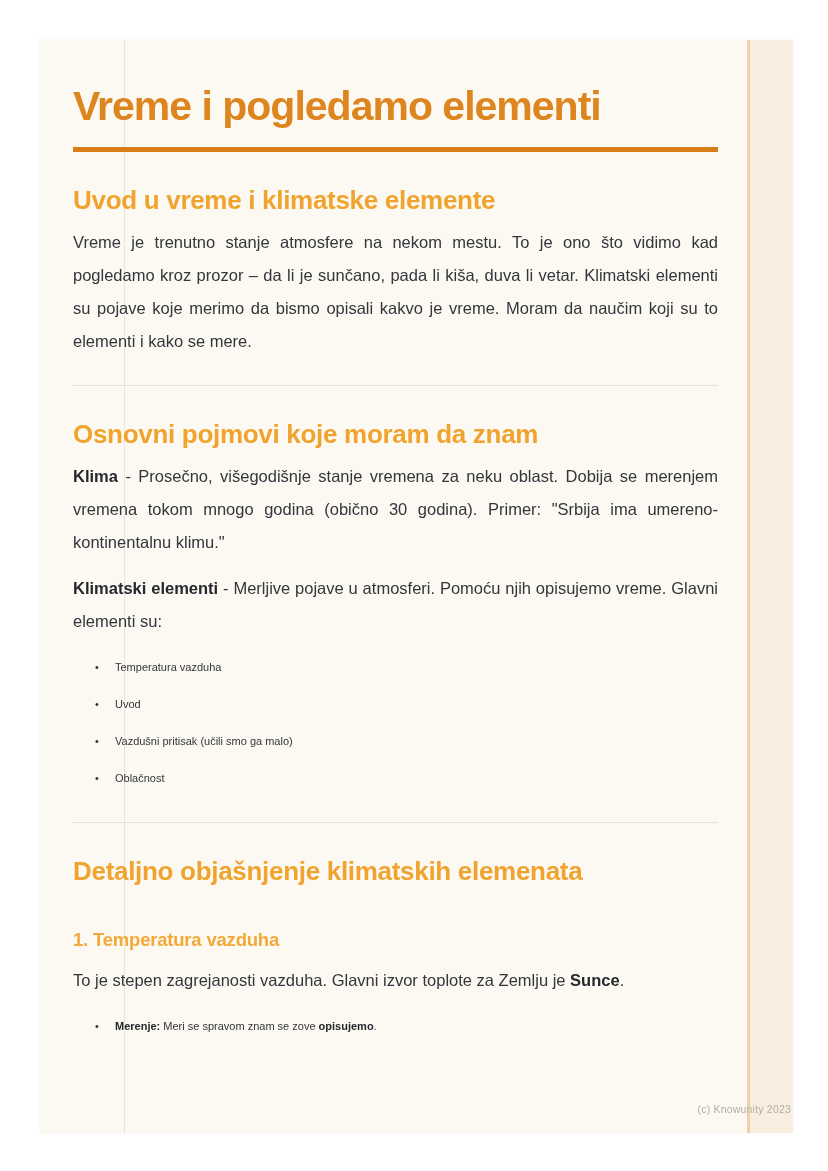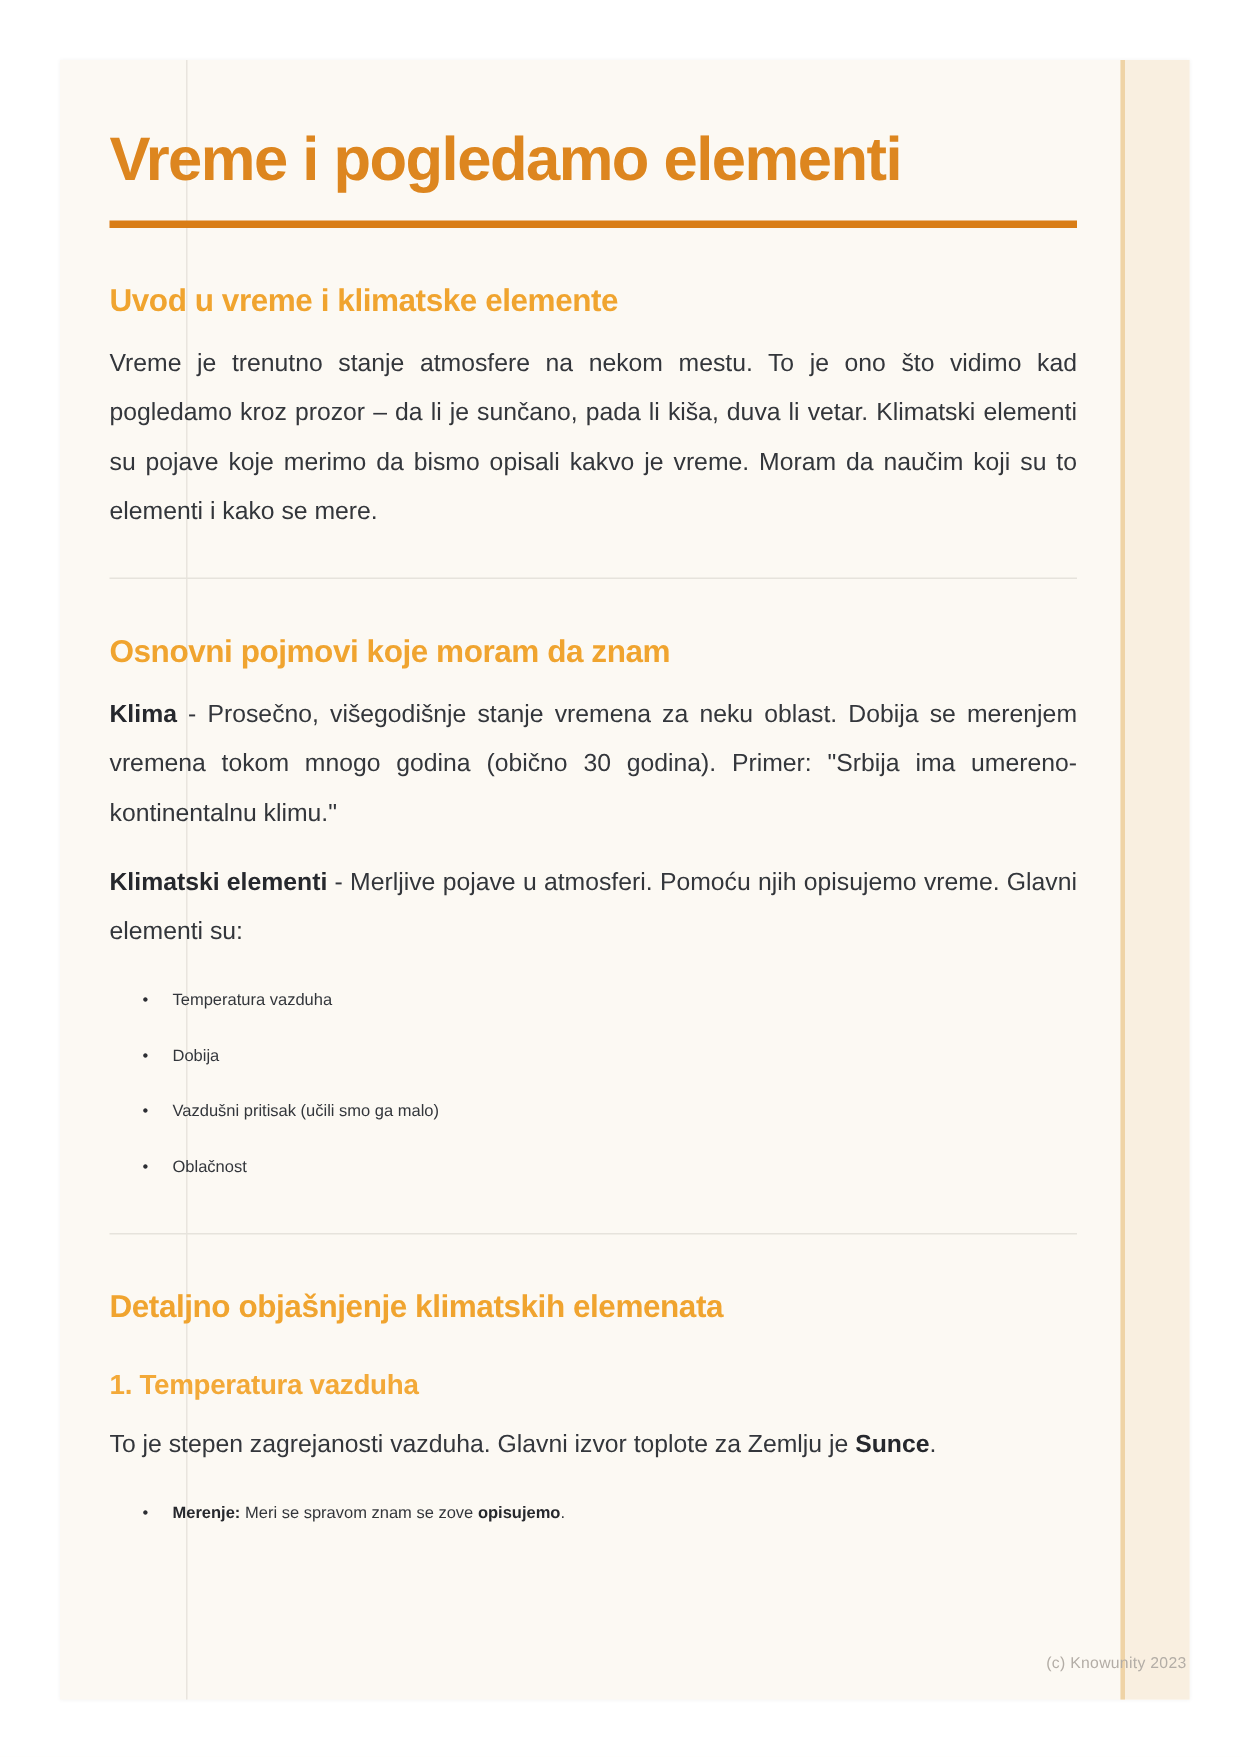--- a/index.html
+++ b/index.html
@@ -52,28 +52,28 @@
     color: #dd861f;
   }
   .title-rule {
     margin-top: 19px;
     height: 5px;
     background: #d97d16;
     border: none;
   }
   h2.sec {
     margin: 36px 0 0 0;
-    font-size: 21px;
+    font-size: 26px;
     line-height: 25px;
     font-weight: 700;
     letter-spacing: -0.3px;
     color: #f0a42f;
   }
   h3.subsec {
-    margin: 27px 0 0 0;
+    margin: 44px 0 0 0;
     font-size: 18.5px;
     line-height: 23px;
     font-weight: 700;
     letter-spacing: -0.2px;
     color: #f3a938;
   }
   p.body-text {
     margin: 13px 0 0 0;
     font-size: 16.5px;
     line-height: 33px;
@@ -135,21 +135,21 @@
 
     <h2 class="sec">Osnovni pojmovi koje moram da znam</h2>
 
 
     <p class="body-text"><strong>Klima</strong><span> - Prosečno, višegodišnje stanje vremena za neku oblast. Dobija se merenjem vremena tokom mnogo godina (obično 30 godina). Primer: "Srbija ima umereno-kontinentalnu klimu."</span></p>
 
     <p class="body-text"><strong>Klimatski elementi</strong><span> - Merljive pojave u atmosferi. Pomoću njih opisujemo vreme. Glavni elementi su:</span></p>
 
     <ul class="bullets">
       <li>Temperatura vazduha</li>
-      <li>Dobija</li>
+      <li>Uvod</li>
       <li>Vazdušni pritisak (učili smo ga malo)</li>
       <li>Oblačnost</li>
     </ul>
 
     <hr class="divider">
 
     <h2 class="sec">Detaljno objašnjenje klimatskih elemenata</h2>
 
     <h3 class="subsec">1. Temperatura vazduha</h3>
 

